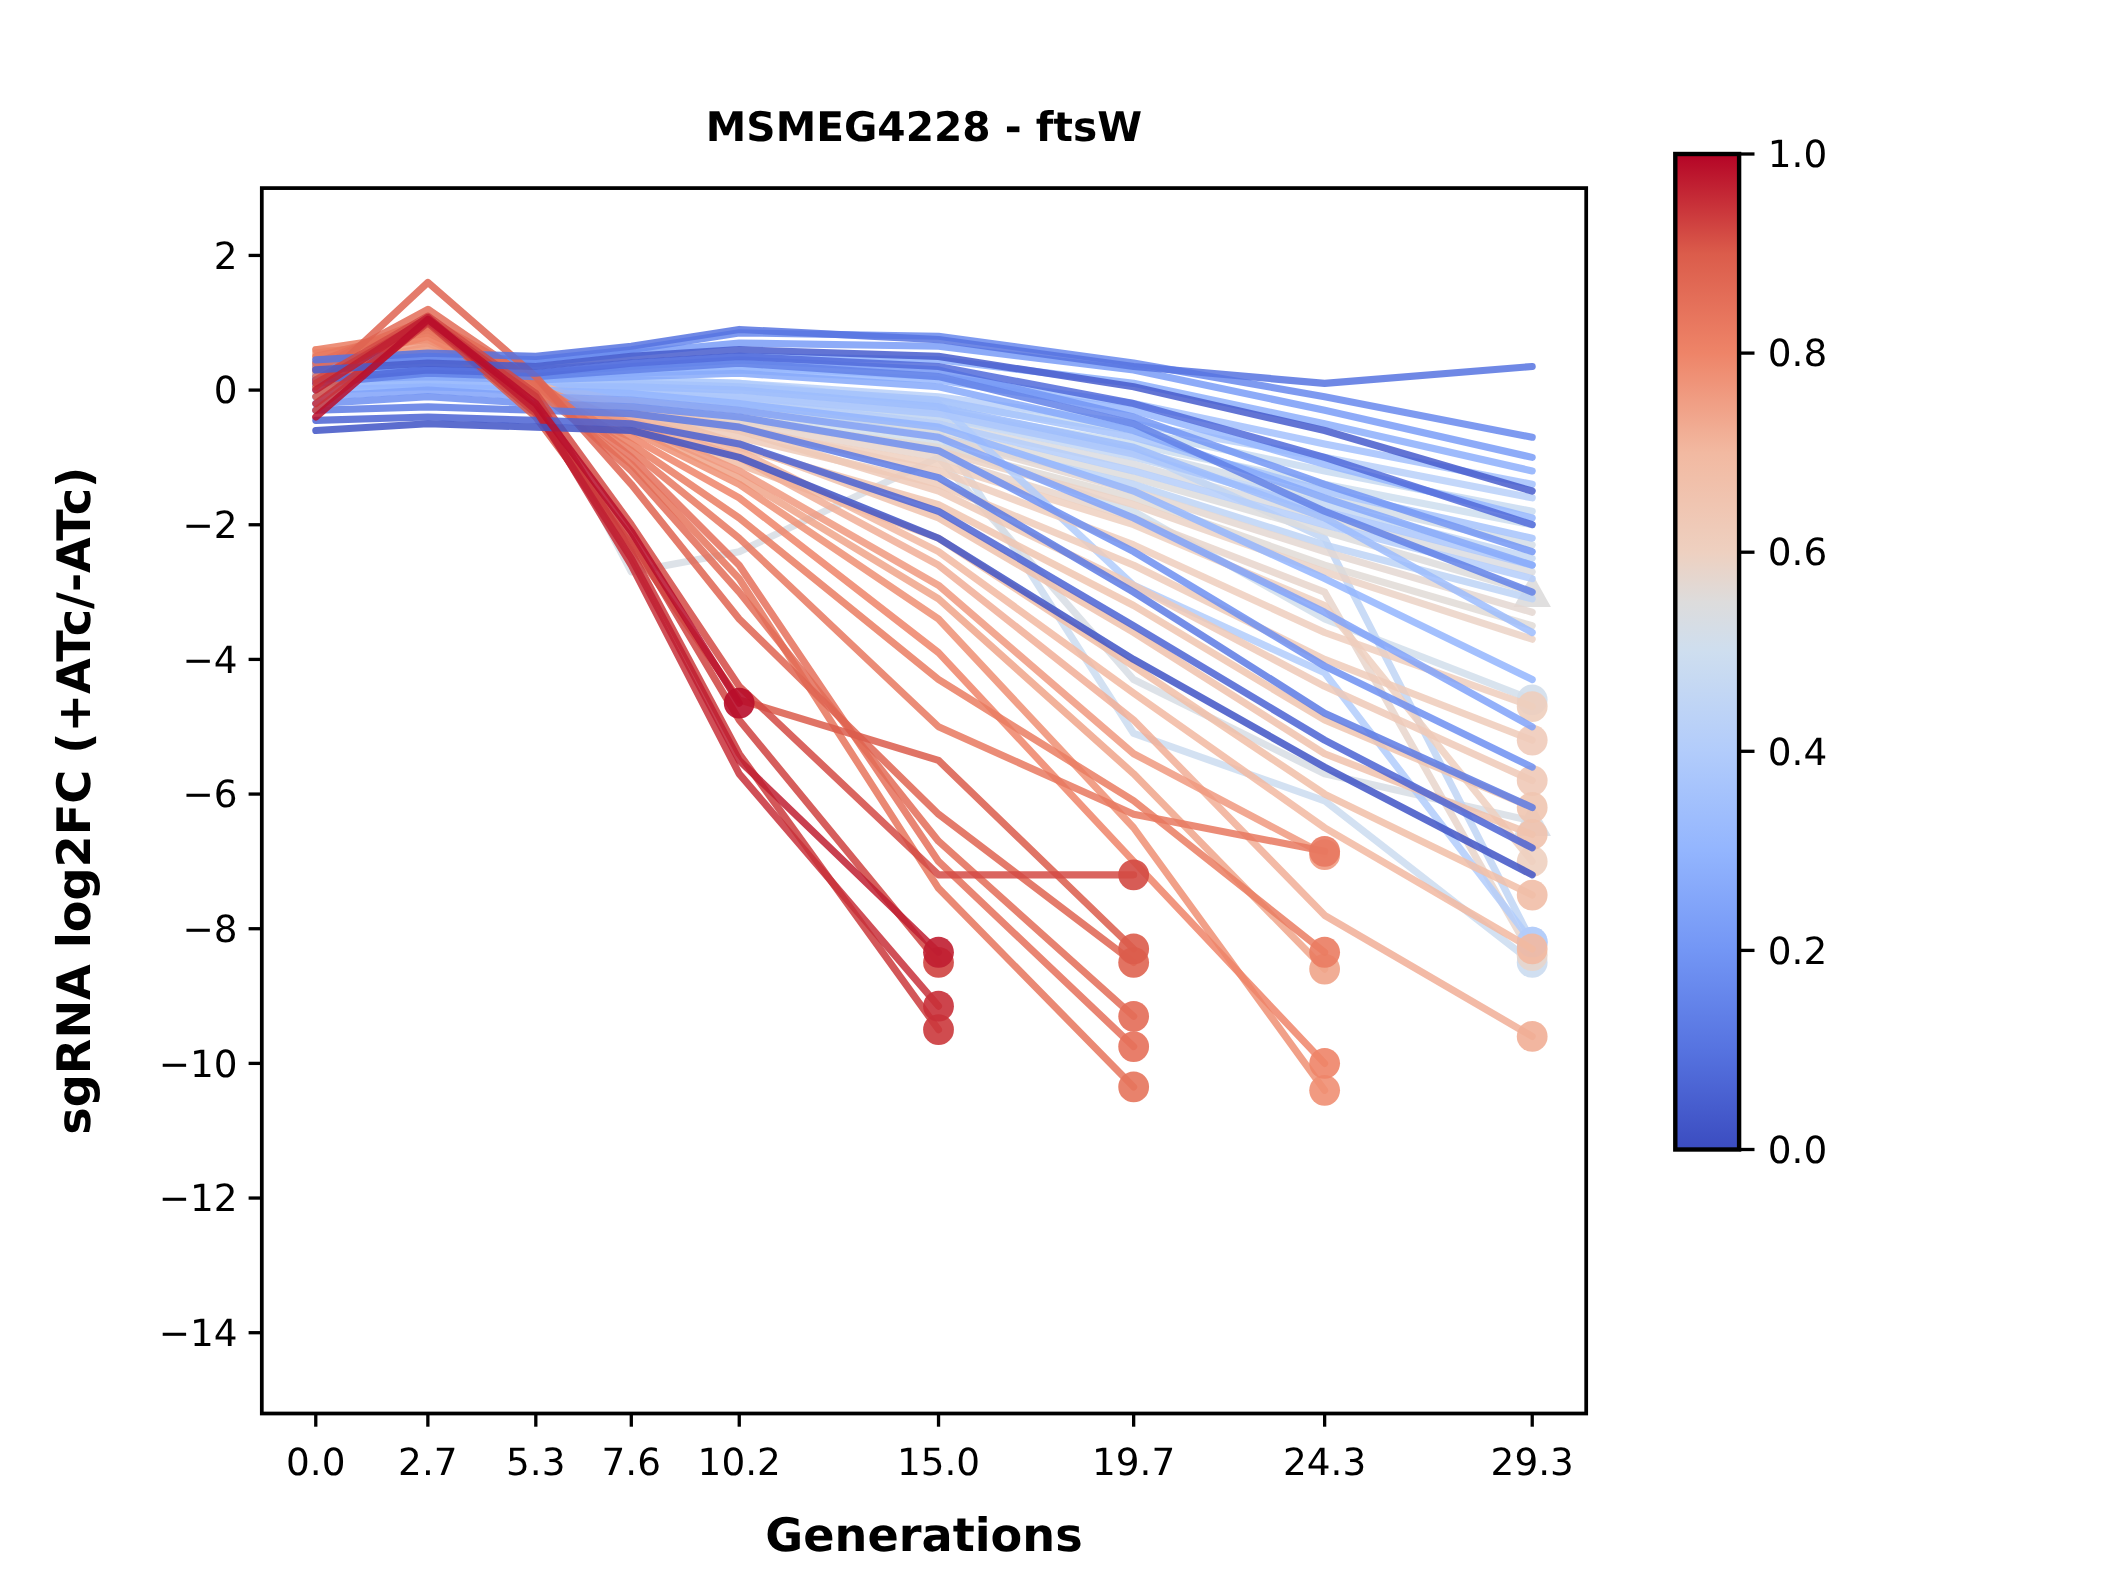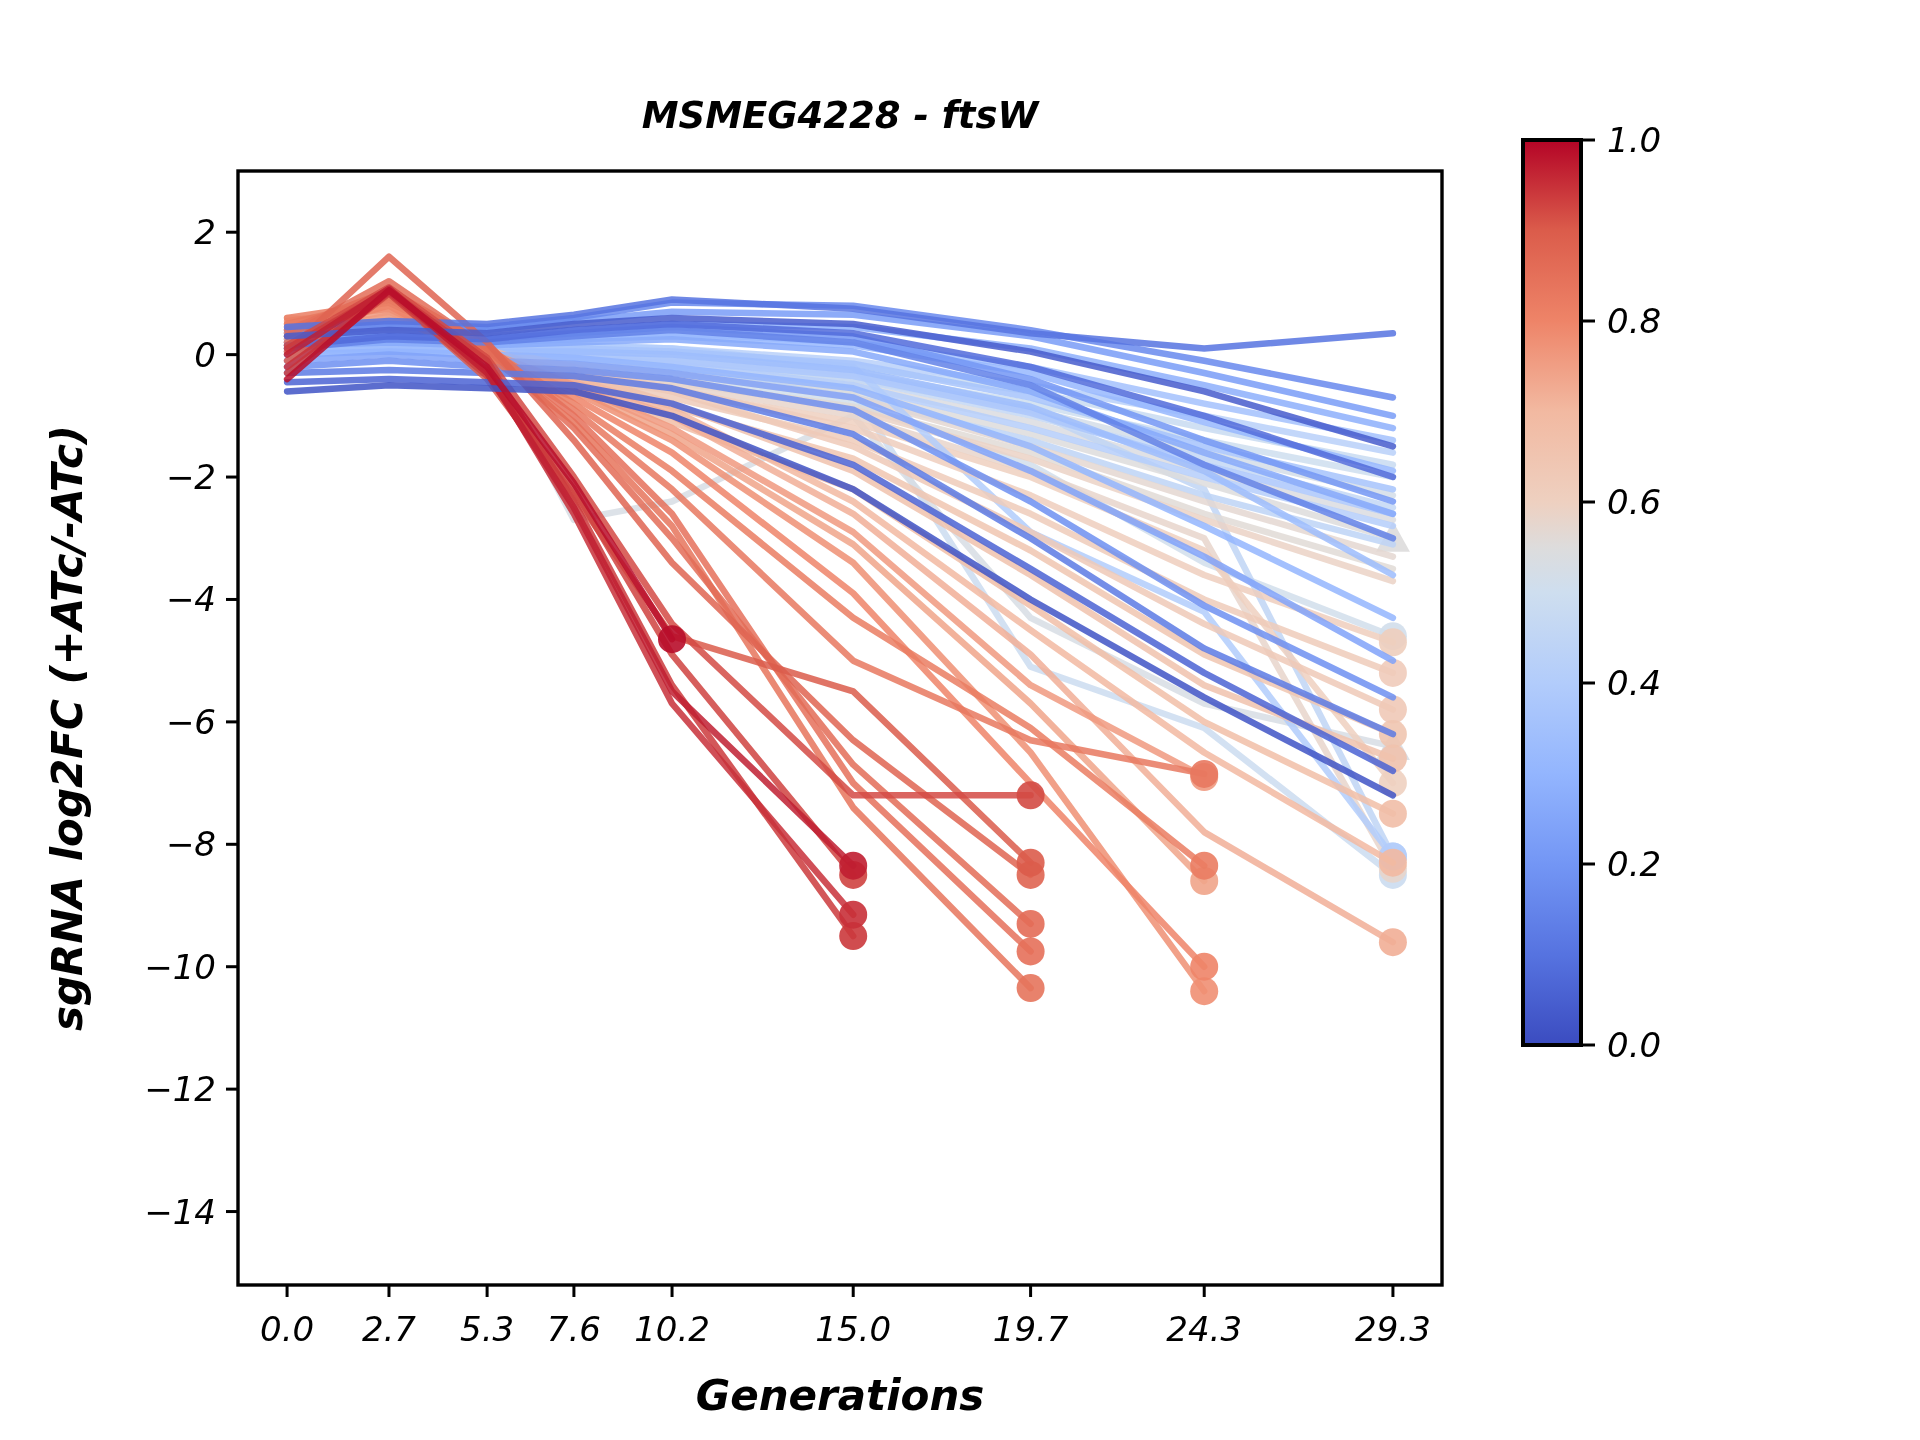--- a/index.html
+++ b/index.html
@@ -1,18 +1,18 @@
 <!DOCTYPE html>
 <html><head>
 <meta charset="utf-8">
 <style>
   html,body{margin:0;padding:0;background:#ffffff;}
   body{width:1920px;height:1440px;overflow:hidden;font-family:"DejaVu Sans",sans-serif;}
   #root{position:relative;width:1920px;height:1440px;background:#ffffff;}
-  .figure{position:absolute;inset:0;font-style:italic;}
+  .figure{position:absolute;inset:0;}
   svg.plot{position:absolute;left:0;top:0;width:1920px;height:1440px;}
   .title-text{font-family:"DejaVu Sans",sans-serif;font-weight:700;font-size:37px;fill:#000;}
   .axis-label{font-family:"DejaVu Sans",sans-serif;font-weight:700;font-size:42px;fill:#000;}
   .tick-text{font-family:"DejaVu Sans",sans-serif;font-size:34px;fill:#000;}
   .cb-tick-text{font-family:"DejaVu Sans",sans-serif;font-size:34px;fill:#000;}
   .spine{fill:none;stroke:#000;stroke-width:3.4;}
   .tickmark{stroke:#000;stroke-width:3.0;}
 </style>
 </head>
 <body>

